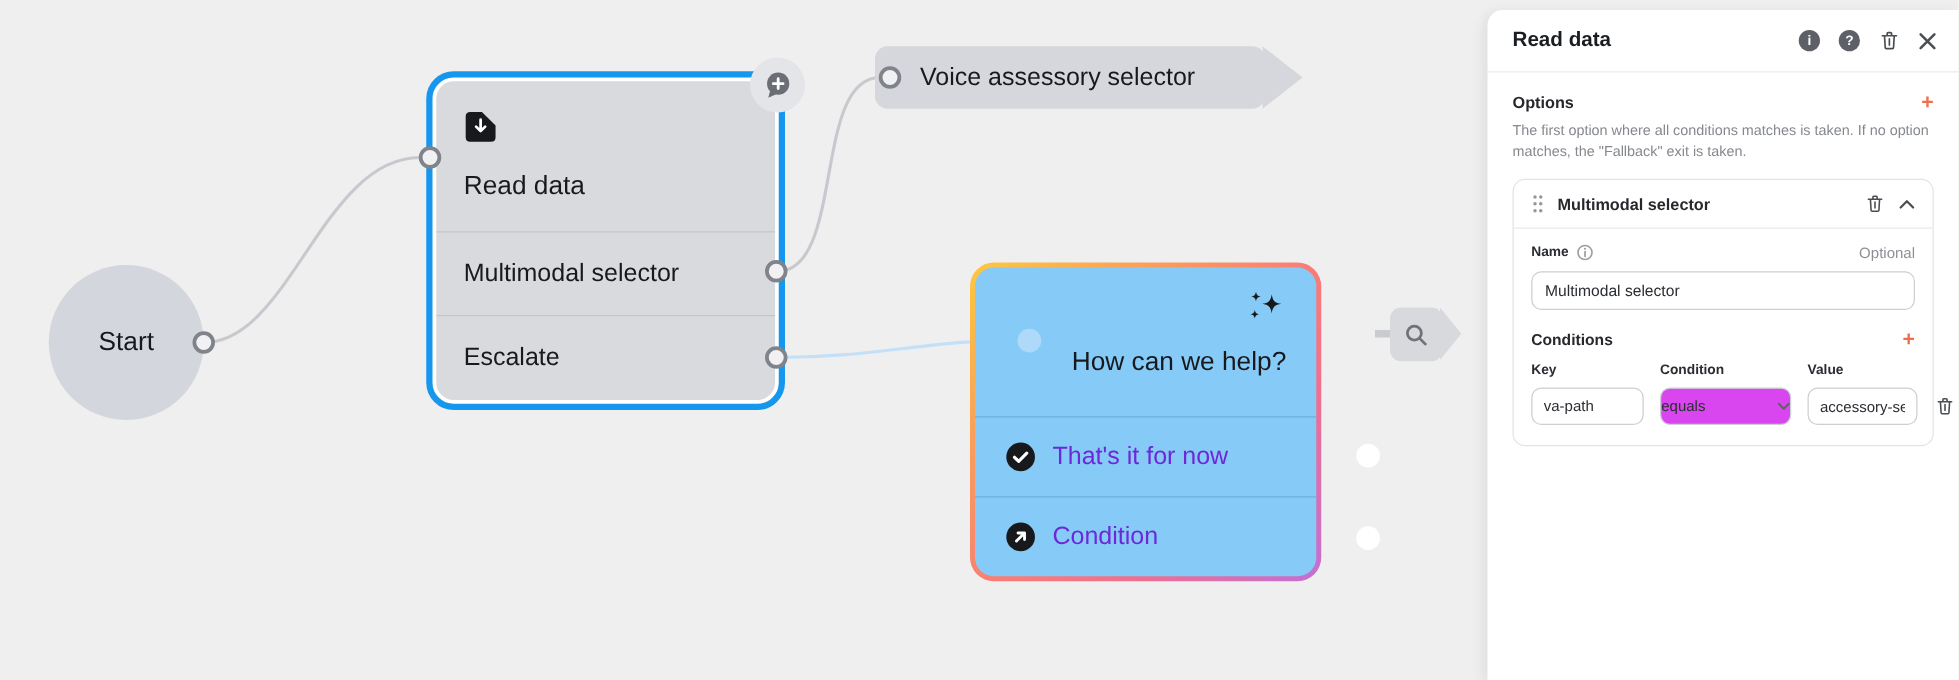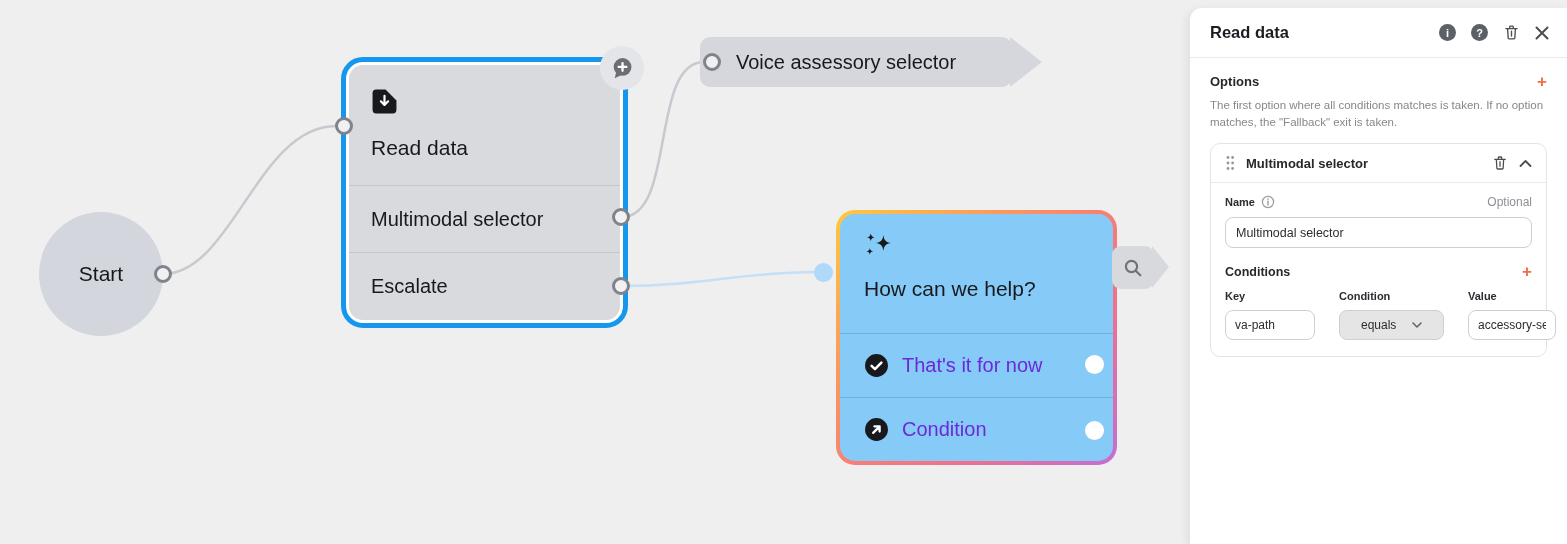--- a/index.html
+++ b/index.html
@@ -39,23 +39,23 @@
   
   .voice-tag { position:absolute; left:700px; top:37px; height:50px; z-index:3; }
   .voice-tag-body { position:absolute; left:0; top:0; width:312px; height:50px;
           background:#d5d7dc; border-radius:10px; display:flex; align-items:center;
           padding-left:36px; font-size:20px; color:#17191d; white-space:nowrap; }
   .voice-tag-tip { position:absolute; left:310px; top:0; width:0; height:0;
           border-top:25px solid transparent; border-bottom:25px solid transparent;
           border-left:32px solid #d5d7dc; }
 
   
-  .help-node { position:absolute; left:836px; top:210px; width:281px; height:255px;
+  .help-node { position:absolute; left:776px; top:210px; width:281px; height:255px;
           border-radius:19px; padding:4px; z-index:3;
-          background:linear-gradient(135deg,#fdc840 0%,#fa9a5d 30%,#f87d76 52%,#ee6f90 72%,#c16fd4 100%); }
+          background:linear-gradient(135deg,#fdc840 0%,#fa9a5d 30%,#f87d76 52%,#ee6f90 72%,#c16fd4 100%);text-align:right; }
   .help-node-inner { width:100%; height:100%; background:#86cbf7; border-radius:15px; overflow:hidden; }
   .help-header { height:119px; padding:18px 24px 0; }
   .help-title { margin-top:13px; font-size:21px; color:#17191d; }
   .help-row { height:64px; border-top:1px solid rgba(30,80,120,0.22); display:flex;
           align-items:center; gap:13px; padding:0 24px; font-size:20px; color:#6d28d9; }
 
   
   .search-tag { position:absolute; left:1112px; top:246px; z-index:3; }
   .search-tag-body { position:absolute; left:0; top:0; width:42px; height:43px;
           background:#d7d9dd; border-radius:9px; display:flex; align-items:center; justify-content:center; }
@@ -86,28 +86,28 @@
           border-bottom:1px solid #e9eaec; }
   .card-title { font-size:13px; font-weight:bold; color:#26282c; flex:1; }
   .card-body { padding:12px 14px 16px; }
   .field-label { font-size:11px; font-weight:bold; color:#2a2d31; }
   .optional { font-size:12px; color:#8d9095; font-weight:normal; }
   .label-with-icon { display:flex; align-items:center; gap:6px; }
   .text-input { width:100%; height:31px; border:1px solid #ccd0d4; border-radius:8px;
           padding:0 10px; font-size:12.5px; color:#2a2d31; margin-top:8px; outline:none;
           font-family:"Liberation Sans", sans-serif; background:#fff; }
   .cond-section { margin-top:15px; }
-  .cond-grid { display:grid; grid-template-columns:90px 105px 88px 18px; column-gap:24px;
+  .cond-grid { display:grid; grid-template-columns:90px 105px 88px 18px; column-gap:13px;
           align-items:center; margin-top:10px; }
   .cond-grid .field-label { margin-bottom:8px; }
   .cell-input { width:100%; height:30px; border:1px solid #ccd0d4; border-radius:8px;
           padding:0 9px; font-size:12px; color:#2a2d31; outline:none; background:#fff;
           font-family:"Liberation Sans", sans-serif; }
   .select-box { width:100%; height:30px; border:1px solid #ccd0d4; border-radius:8px;
-          padding:0 21px; font-size:12px; color:#2a2d31; background:#e5e5e5;
+          padding:0 0; font-size:12px; color:#2a2d31; background:#d946ef;
           display:flex; align-items:center; justify-content:space-between; }
 </style>
 </head>
 <body>
 
 <div class="app">
 
   <div class="canvas">
 
     <svg class="wires" width="1190" height="544" viewBox="0 0 1190 544">

